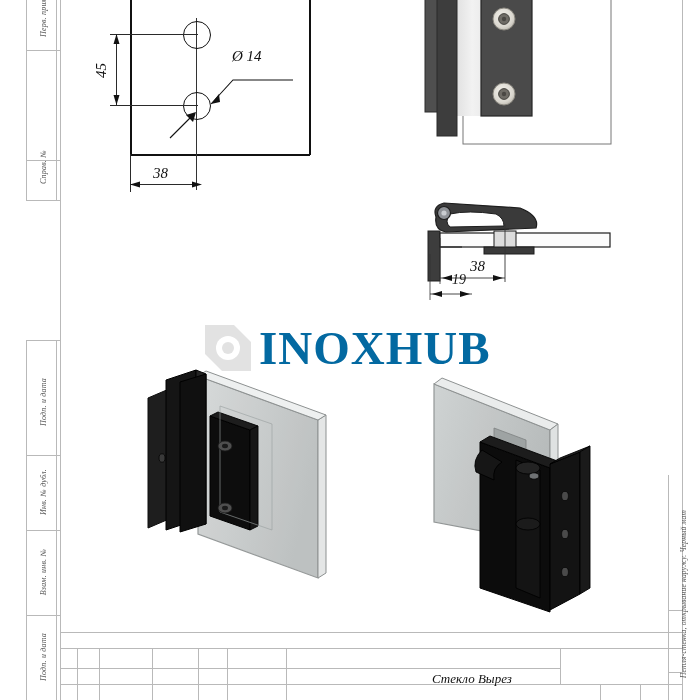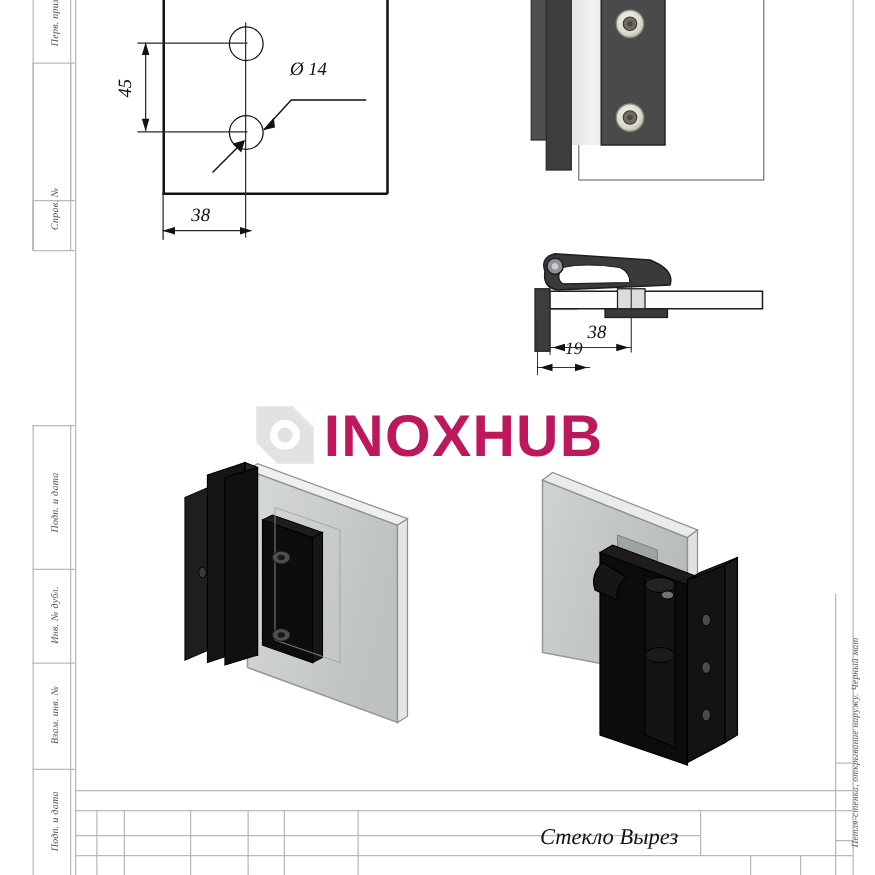--- a/index.html
+++ b/index.html
@@ -42,26 +42,26 @@
   #wm-logo{width:46px;height:46px;background:#e2e2e2;position:relative;
            flex:0 0 auto;}
   #wm-logo:before{content:"";position:absolute;left:11px;top:11px;
            width:24px;height:24px;border-radius:50%;background:#fff;}
   #wm-logo:after{content:"";position:absolute;left:17px;top:17px;
            width:12px;height:12px;border-radius:50%;background:#e2e2e2;}
   #wm-logo .cut{position:absolute;right:0;top:0;width:0;height:0;
            border-left:17px solid transparent;border-top:17px solid #fff;}
   #wm-logo .cut2{position:absolute;left:0;bottom:0;width:0;height:0;
            border-right:17px solid transparent;border-bottom:17px solid #fff;}
-  #wm-text{font-family:Liberation Sans, sans-serif;font-weight:bold;
-           font-size:47px;letter-spacing:1px;color:#be185d;line-height:1;}
+  #wm-text{font-family:Liberation Serif, serif;font-weight:bold;
+           font-size:47px;letter-spacing:1px;color:#0369a1;line-height:1;}
 
   
   .tb-title{position:absolute;font-family:"Liberation Serif",serif;
-            font-style:italic;font-size:18px;color:#111;}
+            font-style:italic;font-size:13px;color:#111;margin-top:12px;}
 </style>
 </head>
 <body>
 
 <div id="sheet">
 
   <div class="ln v" style="left:26px;top:0;height:160px;"></div>
   <div class="ln v" style="left:56px;top:0;height:160px;"></div>
   <div class="ln v" style="left:60px;top:0;height:700px;"></div>
   <div class="ln h" style="left:26px;top:50px;width:34px;"></div>

